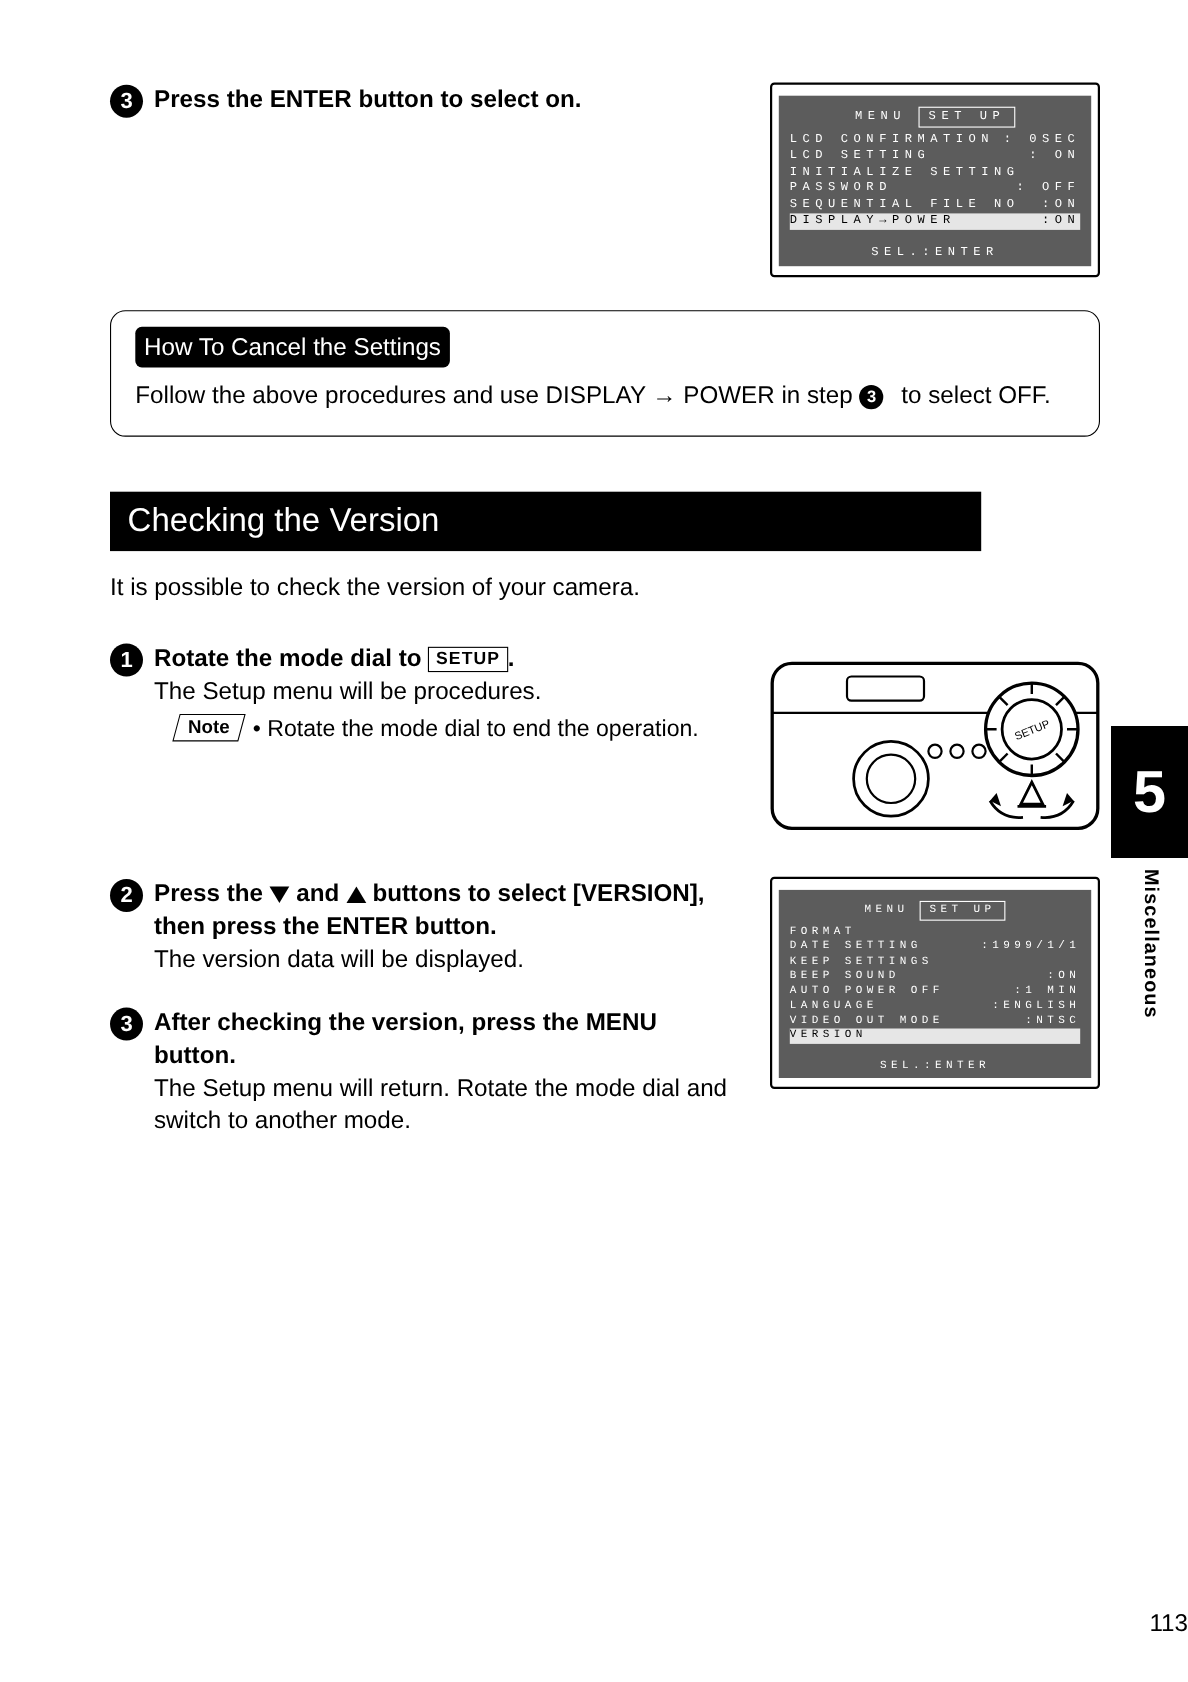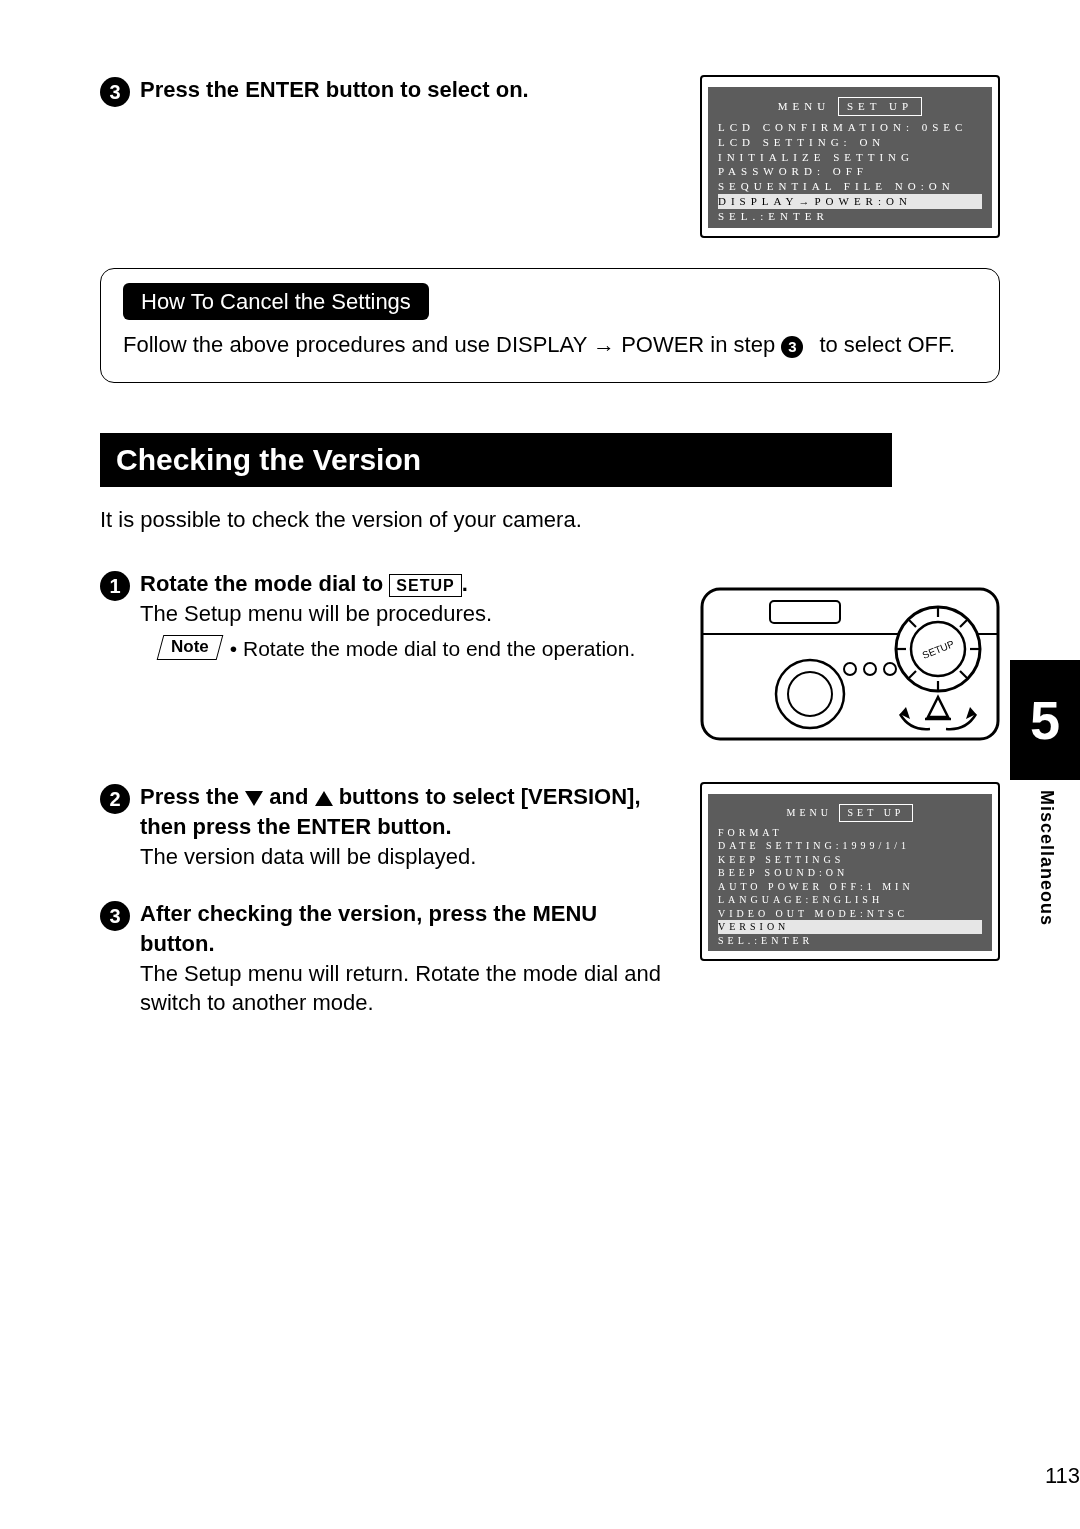--- a/index.html
+++ b/index.html
@@ -6,29 +6,29 @@
   .page{width:1080px;min-height:1529px;position:relative;box-sizing:border-box;padding:75px 80px 40px 100px}
   .step{display:flex;margin-bottom:6px}
   .num-circle{flex:0 0 30px;height:30px;border-radius:50%;background:#000;color:#fff;font-weight:bold;font-size:20px;display:flex;align-items:center;justify-content:center;margin-right:10px;margin-top:2px}
   .num-circle.small{width:22px;height:22px;flex:0 0 22px;font-size:15px;margin-top:0;display:inline-flex;vertical-align:middle}
   .step-body{flex:1;font-size:22px;line-height:1.35}
   .step-title{font-weight:bold}
   .upper{display:flex;gap:28px}
   .upper-left{flex:1}
   .upper-right{flex:0 0 300px}
   .screen{border:2px solid #000;border-radius:4px;padding:10px 6px 8px 6px;box-sizing:border-box}
-  .screen-inner{background:#5c5c5c;color:#fff;padding:10px 10px 4px 10px;font-family:Liberation Serif, serif;font-size:11px;letter-spacing:5px;line-height:1.35}
+  .screen-inner{background:#5c5c5c;color:#fff;padding:10px 10px 4px 10px;font-family:Liberation Mono, monospace;font-size:11px;letter-spacing:5px;line-height:1.35}
   .screen-title-row{text-align:center;margin-bottom:4px}
   .screen-title-box{display:inline-block;border:1px solid #fff;padding:1px 8px}
-  .screen-row{display:flex;justify-content:flex-start;white-space:nowrap}
+  .screen-row{display:flex;justify-content:space-between;white-space:nowrap}
   .screen-row-hl{background:#e6e6e6;color:#000}
-  .screen-foot{text-align:left;}
+  .screen-foot{text-align:center;margin-top:14px}
   .cancel-box{border:1px solid #000;border-radius:14px;padding:18px 22px 22px 22px;margin-top:30px;font-size:22px;line-height:1.35}
-  .cancel-pill{display:inline-block;background:#000;color:#fff;border-radius:6px;padding:4px 18px;font-size:22px;margin:-36px 0 10px 0}
-  .section-bar{background:#000;color:#fff;font-weight:bold;font-size:30px;padding:10px 16px;margin:50px 0 20px 0;width:760px}
+  .cancel-pill{display:inline-block;background:#000;color:#fff;border-radius:6px;padding:4px 8px;font-size:22px;margin:-36px 0 10px 0}
+  .section-bar{background:#000;color:#fff;font-weight:normal;font-size:30px;padding:10px 16px;margin:50px 0 20px 0;width:760px}
   .intro{font-size:22px;margin-bottom:36px}
   .col2{display:flex;gap:28px;align-items:flex-start}
   .col2-left{flex:1}
   .col2-right{flex:0 0 300px}
   .cam-illustration{border:none}
   .cam-svg{width:300px;height:175px}
   .note-row{display:flex;align-items:flex-start;margin-top:6px;margin-left:20px}
   .note-badge{border:1px solid #000;transform:skewX(-15deg);padding:0 10px;font-weight:bold;font-size:17px;margin-right:10px}
   .note-badge span{display:inline-block;transform:skewX(15deg)}
   .note-text{font-size:21px;line-height:1.35}

